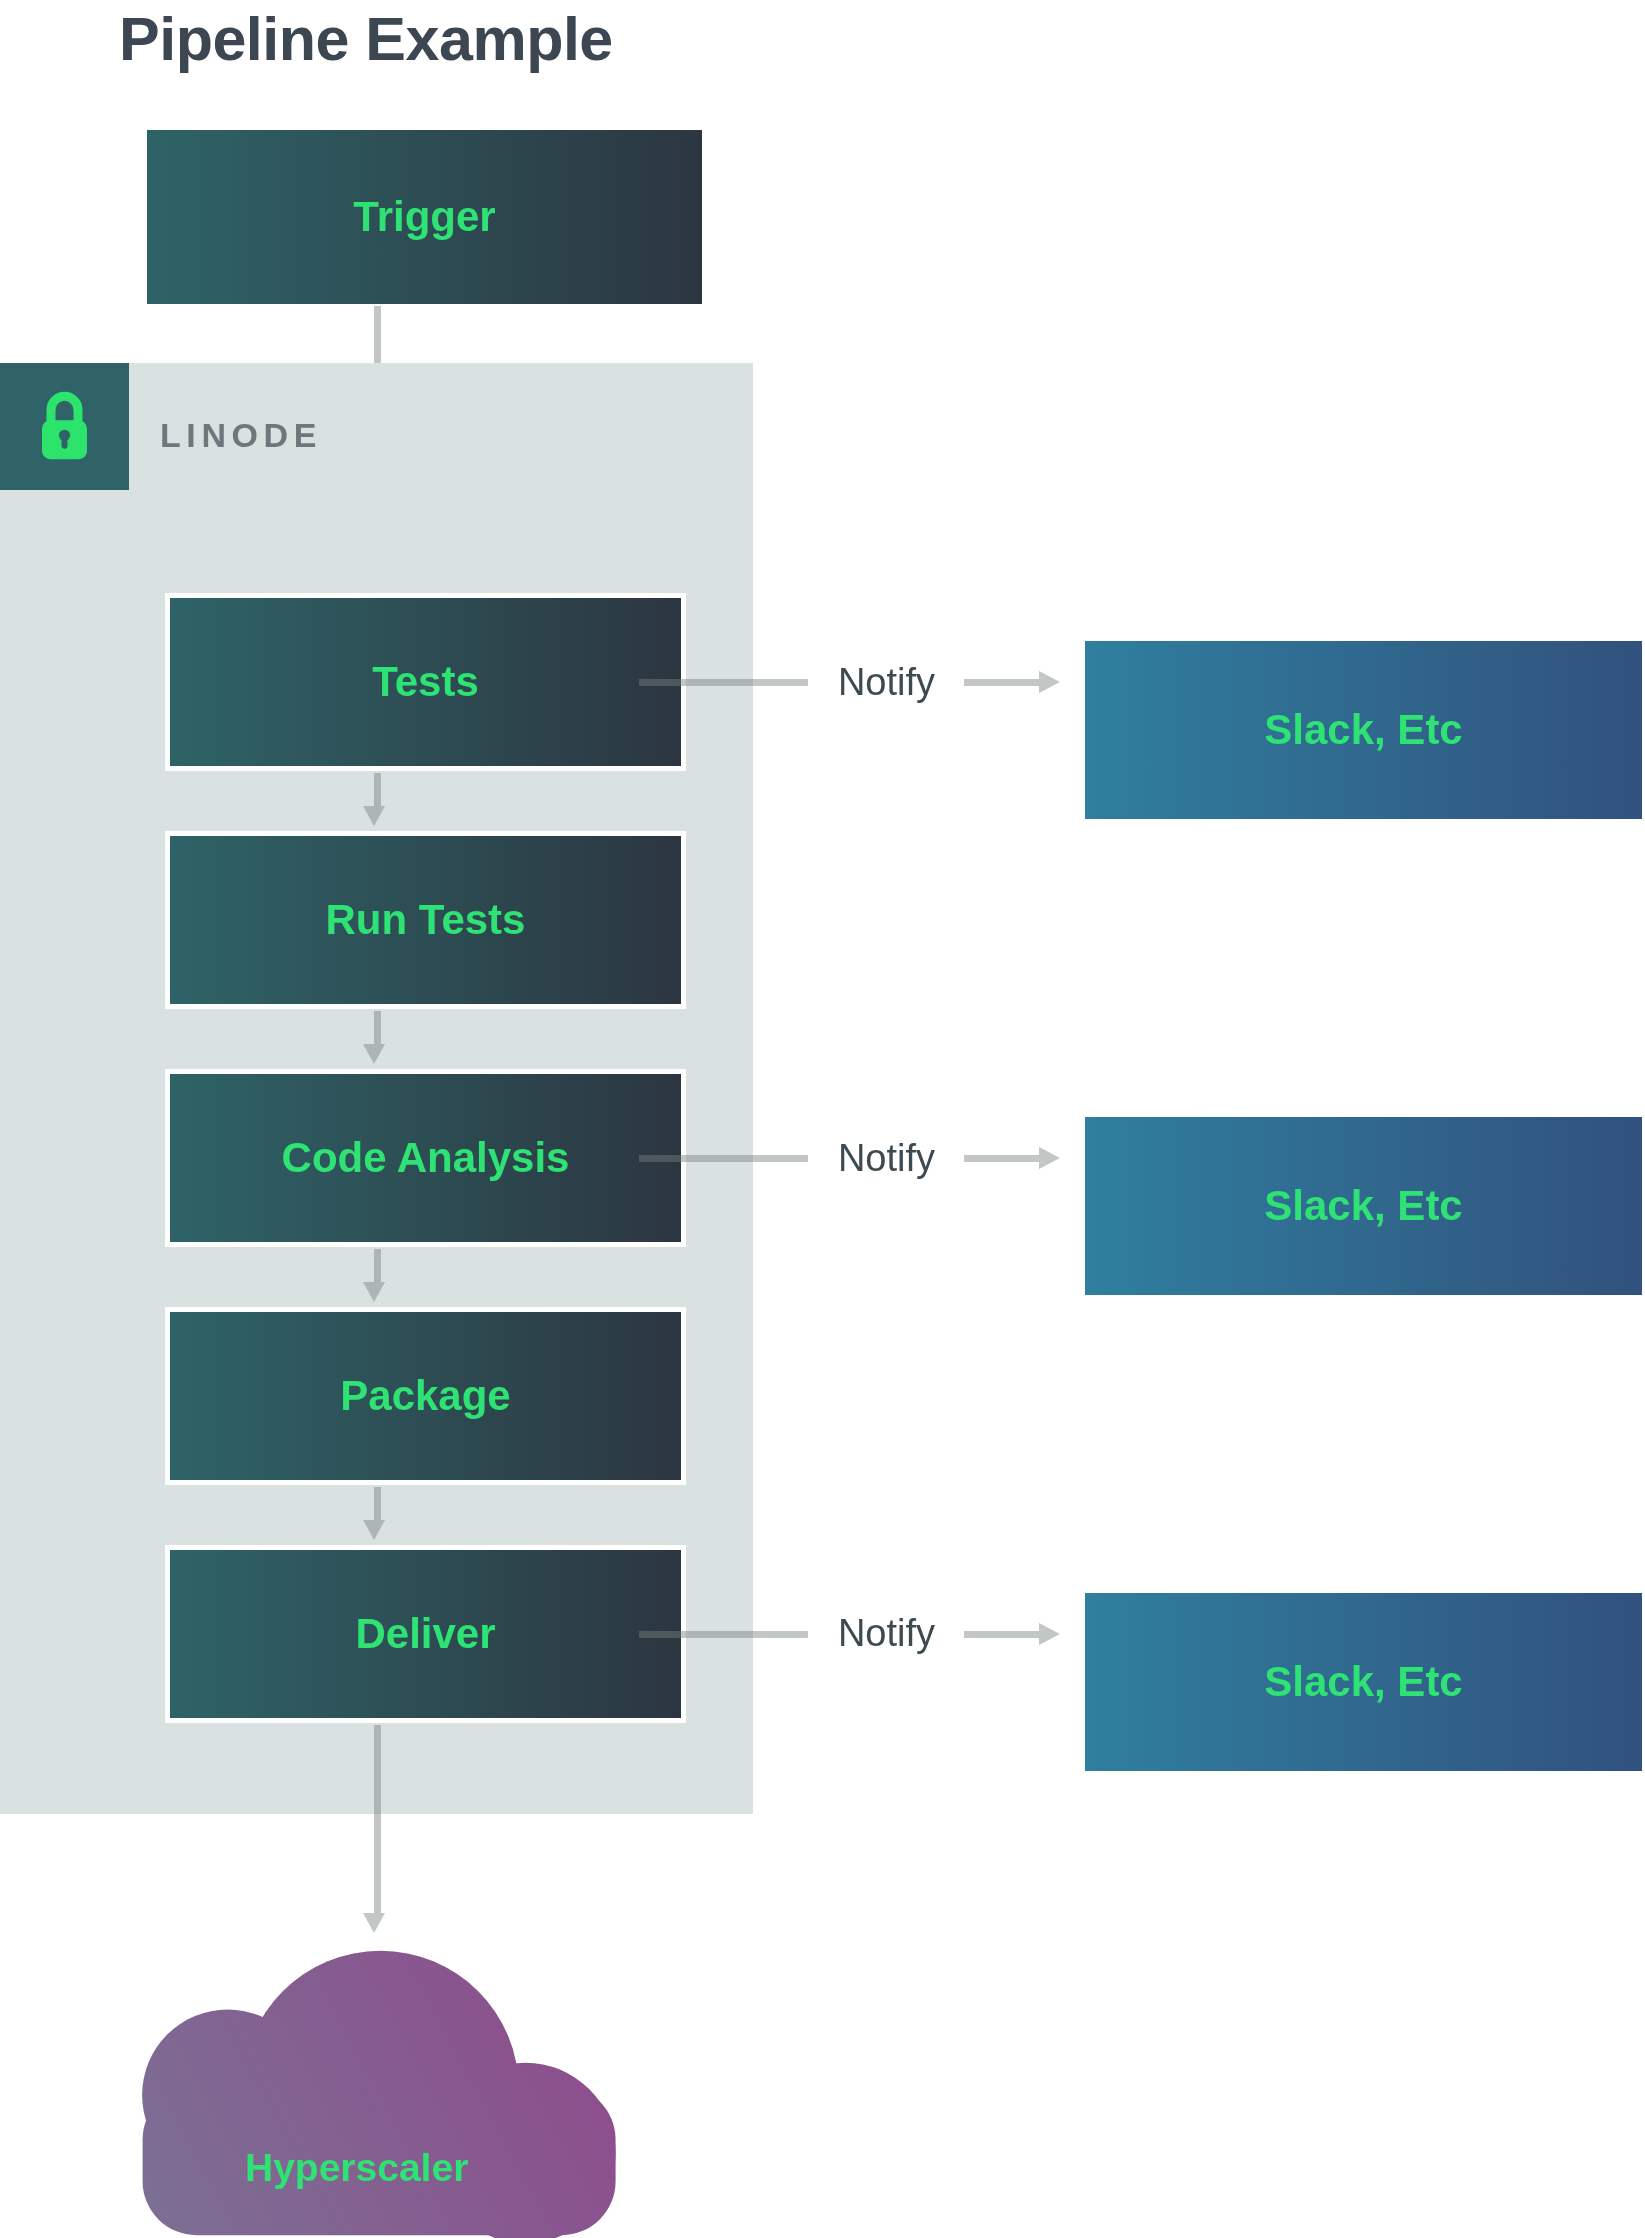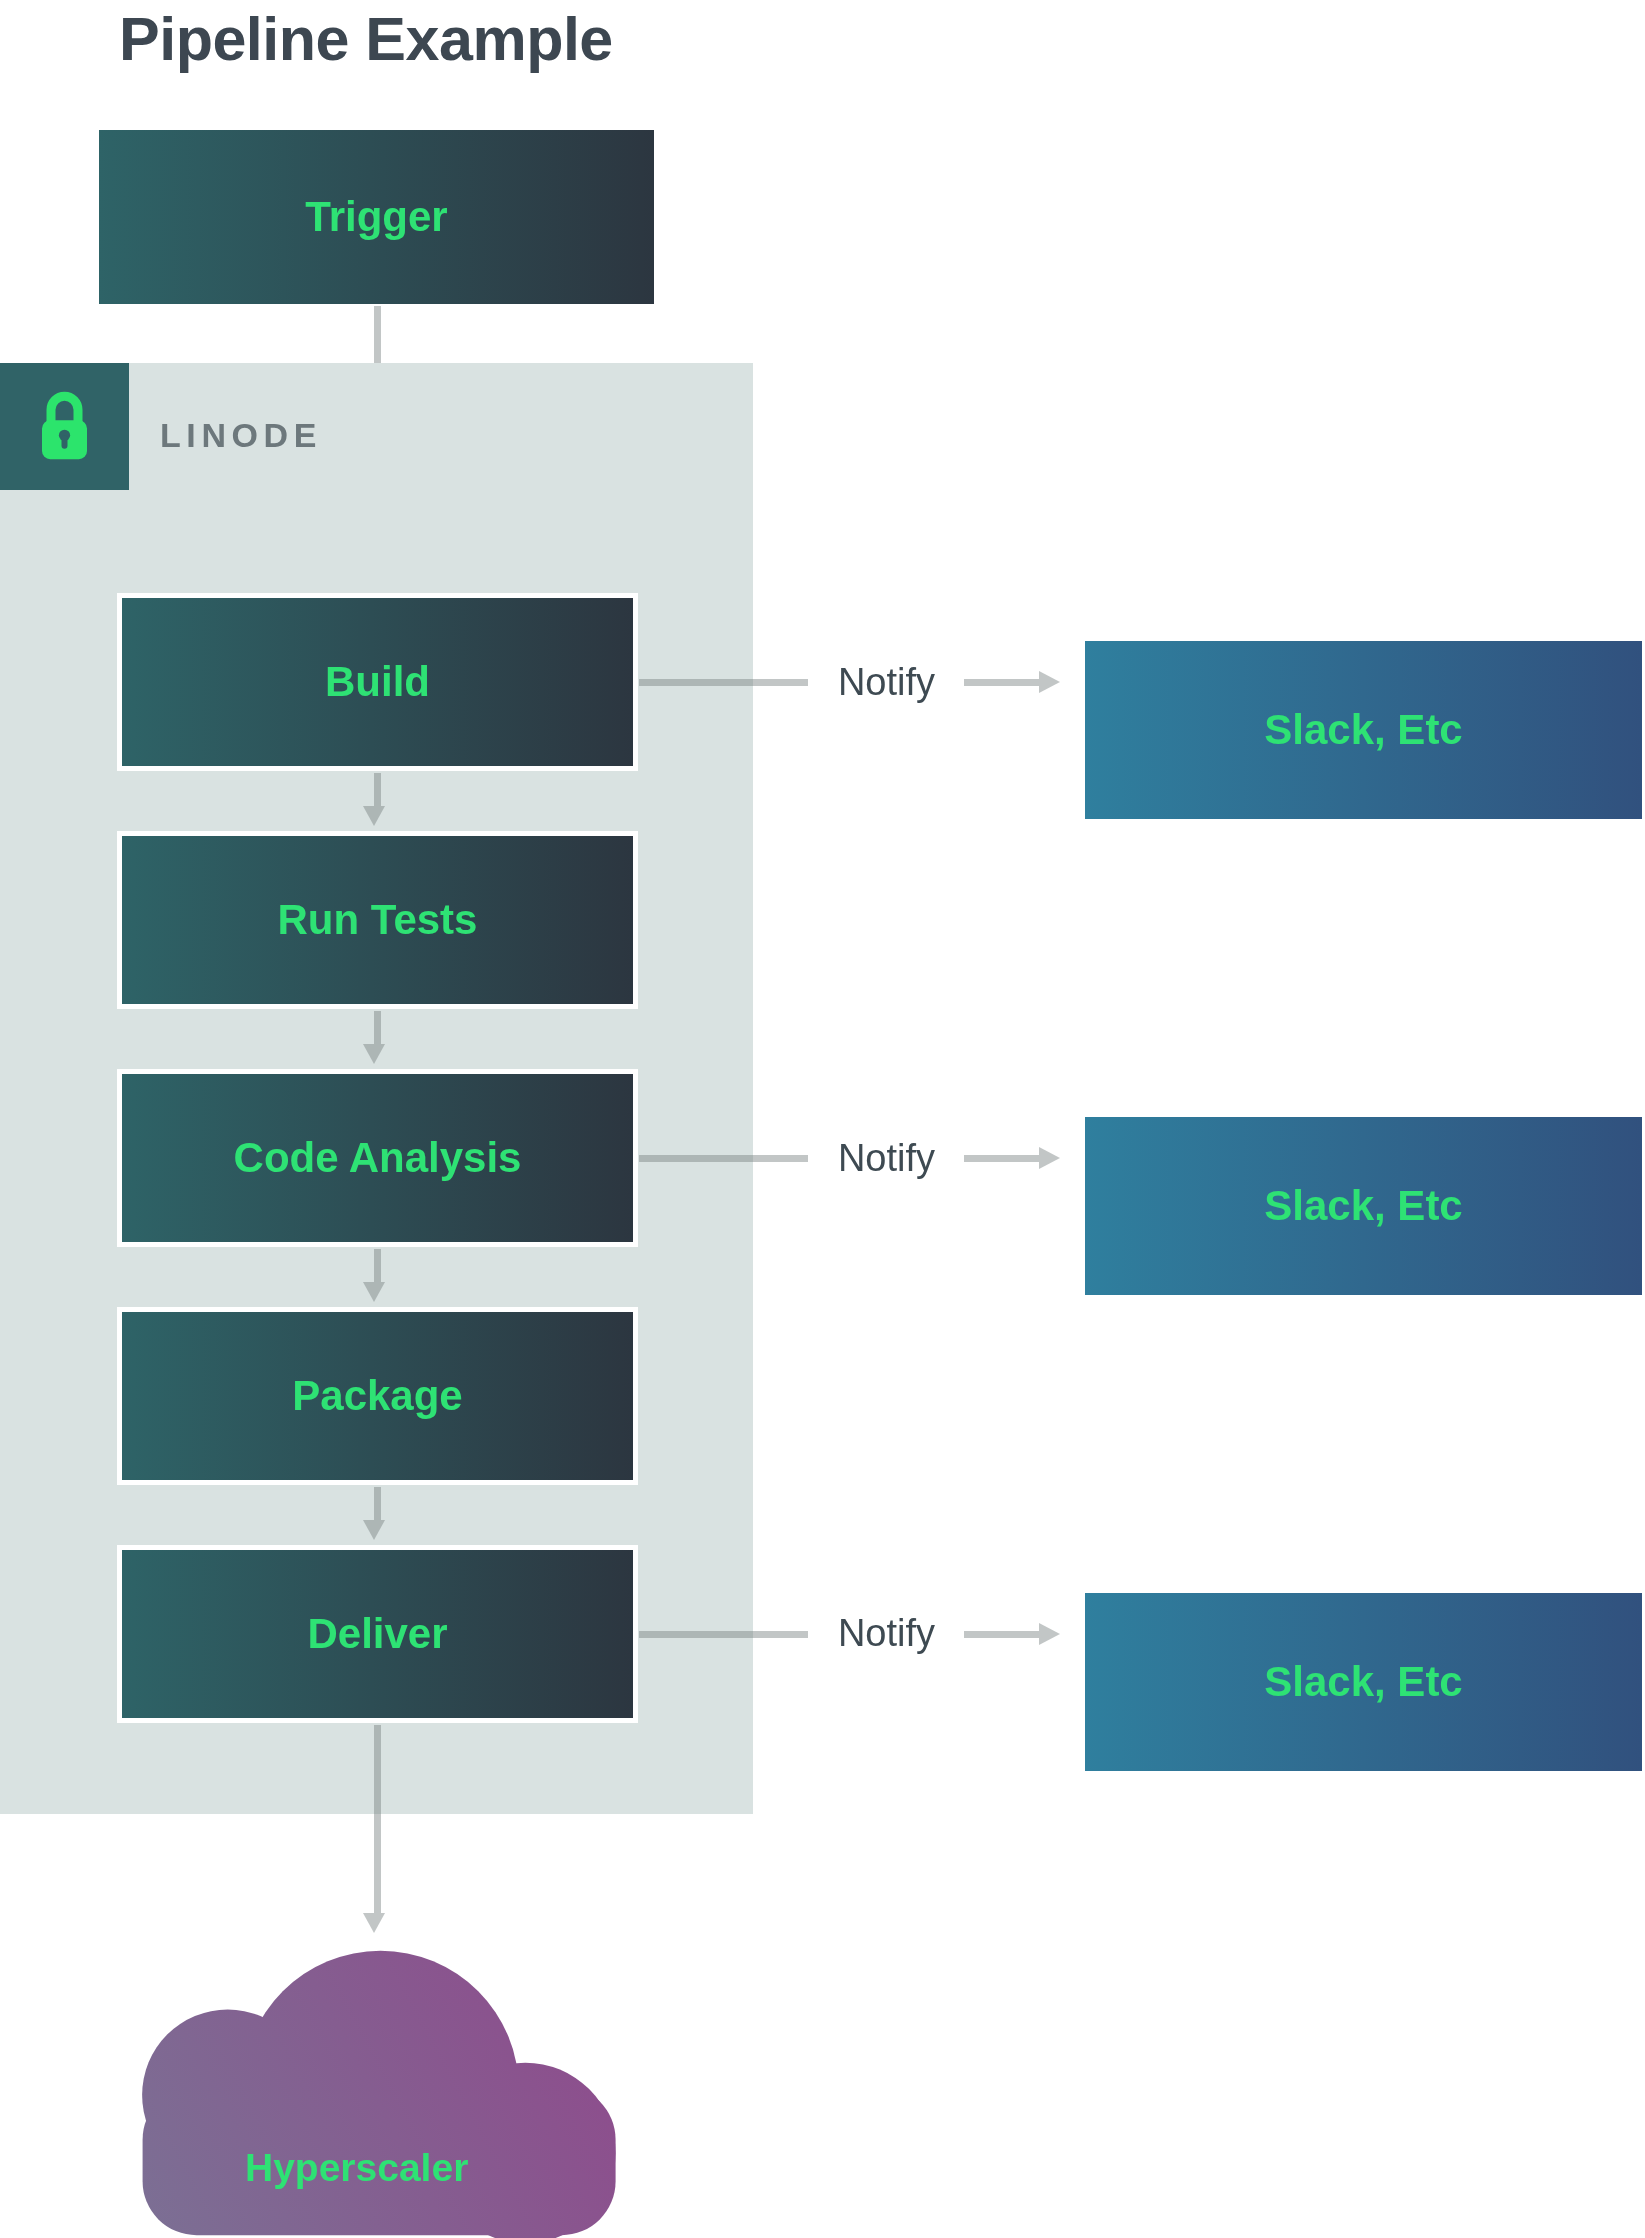--- a/index.html
+++ b/index.html
@@ -17,21 +17,21 @@
   .page{position:relative;width:1645px;height:2239px;background:#ffffff;overflow:hidden;
         font-family:"Liberation Sans", sans-serif;}
   .title{position:absolute;left:118px;top:2.8px;margin:1px;font-size:61px;font-weight:700;
          letter-spacing:-0.5px;color:var(--title);}
   .linode-bg{position:absolute;left:0;top:363px;width:753px;height:1451px;background:var(--container);}
   .lock-tile{position:absolute;left:0;top:363px;width:129px;height:127px;background:var(--tile);
              display:flex;align-items:center;justify-content:center;}
   .linode-label{position:absolute;left:160px;top:416px;font-size:34px;font-weight:700;
                 letter-spacing:5.6px;color:var(--linode);}
   .gbox{position:absolute;display:flex;align-items:center;justify-content:center;
-        background:linear-gradient(to right,var(--step-g1),var(--step-g2));}
+        background:linear-gradient(to right,var(--step-g1),var(--step-g2));margin-left:48px;}
   .trigger{left:99px;top:130px;width:555px;height:174px;}
   .step{left:117px;width:521px;height:178px;border:5.6px solid #ffffff;
         background-clip:padding-box;box-sizing:border-box;}
   .box-label{font-size:42px;font-weight:700;color:var(--green);}
   .slack{position:absolute;left:1085px;width:557px;height:178px;
          display:flex;align-items:center;justify-content:center;
          background:linear-gradient(to right,var(--slack-g1),var(--slack-g2));margin-top:48px;}
   .vstem{position:absolute;width:6.6px;background:var(--arrow);}
   .hstem{position:absolute;height:6.6px;background:var(--arrow);}
   .head-down{position:absolute;width:0;height:0;border-left:11.3px solid transparent;
@@ -64,21 +64,21 @@
     <svg width="75" height="80" viewBox="0 0 100 106">
       <path d="M32 50 V30 a18 18 0 0 1 36 0 V50" fill="none" stroke="#2ce46c" stroke-width="12" stroke-linecap="round"></path>
       <rect x="20" y="44" width="60" height="52" rx="11" fill="#2ce46c"></rect>
       <circle cx="50" cy="64" r="7.5" fill="#306367"></circle>
       <rect x="46" y="64" width="8" height="18" rx="4" fill="#306367"></rect>
     </svg>
   </div>
   <div class="linode-label">LINODE</div>
 
   <div class="gbox step" style="top:593px;">
-    <span class="box-label">Build</span>
+    <span class="box-label">Tests</span>
   </div>
   <div class="gbox step" style="top:831px;">
     <span class="box-label">Run Tests</span>
   </div>
   <div class="gbox step" style="top:1069px;">
     <span class="box-label">Code Analysis</span>
   </div>
   <div class="gbox step" style="top:1307px;">
     <span class="box-label">Package</span>
   </div>

